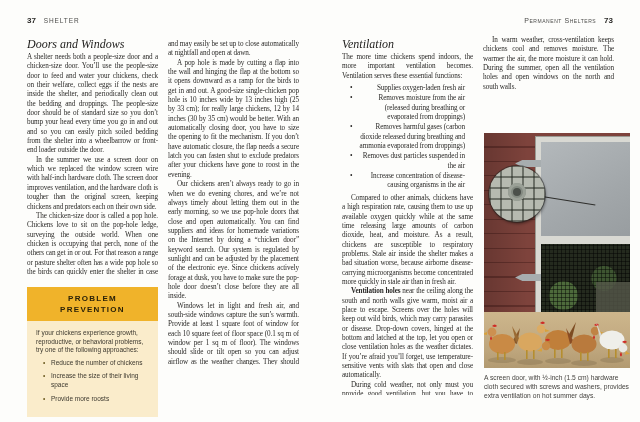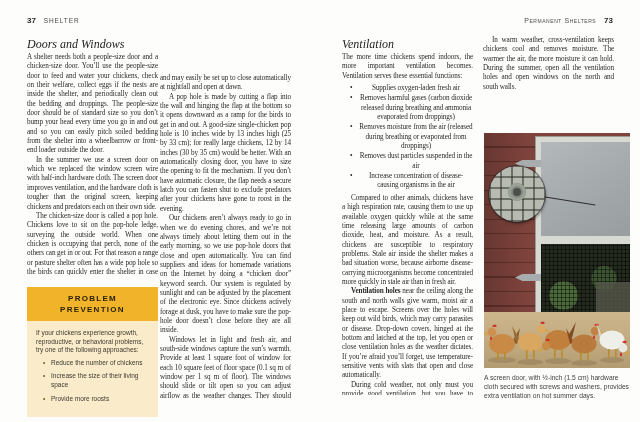--- a/index.html
+++ b/index.html
@@ -22,21 +22,21 @@
 
   
   .col{position:absolute;width:131px;overflow:hidden;font-size:7.2px;line-height:9.35px;
     text-align:justify;letter-spacing:-0.1px;}
   .col p{margin:0;}
   .col p.ind{text-indent:9px;}
   .lead-bold{font-weight:bold;}
 
   
   ul.vlist{list-style:none;margin:3px 0 3px 0;padding:0 0 0 8px;}
-  ul.vlist li{position:relative;padding-left:9px;margin:0 0 1px 0;text-align:center;}
+  ul.vlist li{position:relative;padding-left:9px;margin:0 8px 1px 0;text-align:right;}
   ul.vlist li::before{content:"\2022";position:absolute;left:0;top:0;}
 
   
   .pbox{position:absolute;left:27px;top:287px;width:131px;height:110px;
     font-family:"Liberation Sans",sans-serif;}
   .pbox-head{background:var(--gold);color:#2b2208;text-align:center;font-weight:bold;
     font-size:8px;letter-spacing:.16em;line-height:10.5px;padding:7px 10px 6px;}
   .pbox-body{background:var(--cream);padding:8px 9px 9px;font-size:6.5px;line-height:8.6px;color:#3c382e;}
   .pbox-body p{margin:0 0 4px 0;}
   ul.plist{list-style:none;margin:0;padding:0 0 0 7px;}
@@ -98,21 +98,21 @@
   </div>
 
   <h2 class="sec-title" style="left:27px;top:37px;">Doors and Windows</h2>
 
   <div class="col" style="left:27px;top:53px;height:222px;">
     <p>A shelter needs both a people-size door and a chicken-size door. You’ll use the people-size door to feed and water your chickens, check on their welfare, collect eggs if the nests are inside the shelter, and periodically clean out the bedding and droppings. The people-size door should be of standard size so you don’t bump your head every time you go in and out and so you can easily pitch soiled bedding from the shelter into a wheelbarrow or front-end loader outside the door.</p>
     <p class="ind">In the summer we use a screen door on which we replaced the window screen wire with half-inch hardware cloth. The screen door improves ventilation, and the hardware cloth is tougher than the original screen, keeping chickens and predators each on their own side.</p>
     <p class="ind">The chicken-size door is called a pop hole. Chickens love to sit on the pop-hole ledge, surveying the outside world. When one chicken is occupying that perch, none of the others can get in or out. For that reason a range or pasture shelter often has a wide pop hole so the birds can quickly enter the shelter in case of an aerial attack. But a single-chicken pop hole reduces drafts, keeps out large dogs and small goats,</p>
   </div>
 
-  <div class="col" style="left:160px;top:40px;height:325px;margin-top:34px;">
+  <div class="col" style="left:168px;top:40px;height:325px;">
     <p>and may easily be set up to close automatically at nightfall and open at dawn.</p>
     <p class="ind">A pop hole is made by cutting a flap into the wall and hinging the flap at the bottom so it opens downward as a ramp for the birds to get in and out. A good-size single-chicken pop hole is 10 inches wide by 13 inches high (25 by 33 cm); for really large chickens, 12 by 14 inches (30 by 35 cm) would be better. With an automatically closing door, you have to size the opening to fit the mechanism. If you don’t have automatic closure, the flap needs a secure latch you can fasten shut to exclude predators after your chickens have gone to roost in the evening.</p>
     <p class="ind">Our chickens aren’t always ready to go in when we do evening chores, and we’re not always timely about letting them out in the early morning, so we use pop-hole doors that close and open automatically. You can find suppliers and ideas for homemade variations on the Internet by doing a “chicken door” keyword search. Our system is regulated by sunlight and can be adjusted by the placement of the electronic eye. Since chickens actively forage at dusk, you have to make sure the pop-hole door doesn’t close before they are all inside.</p>
     <p class="ind">Windows let in light and fresh air, and south-side windows capture the sun’s warmth. Provide at least 1 square foot of window for each 10 square feet of floor space (0.1 sq m of window per 1 sq m of floor). The windows should slide or tilt open so you can adjust airflow as the weather changes. They should be fitted with screens of ½- or ¾-inch (1.5 or 2 cm) hardware cloth to keep out wild birds, as well as weasels, minks, and raccoons that can tear through standard window screening and poultry netting.</p>
   </div>
 
   <div class="pbox">
     <div class="pbox-head">PROBLEM PREVENTION</div>
     <div class="pbox-body">
       <p>If your chickens experience growth, reproductive, or behavioral problems, try one of the following approaches:</p>
@@ -128,22 +128,22 @@
     <span class="head-text">Permanent Shelters</span>
     <span class="folio">73</span>
   </div>
 
   <h2 class="sec-title" style="left:342px;top:37px;text-align:right;">Ventilation</h2>
 
   <div class="col" style="left:342px;top:53px;height:342px;">
     <p>The more time chickens spend indoors, the more important ventilation becomes. Ventilation serves these essential functions:</p>
     <ul class="vlist">
       <li>Supplies oxygen-laden fresh air</li>
+      <li>Removes moisture from the air (released during breathing or evaporated from droppings)</li>
       <li>Removes harmful gases (carbon dioxide released during breathing and ammonia evaporated from droppings)</li>
-      <li>Removes moisture from the air (released during breathing or evaporated from droppings)</li>
       <li>Removes dust particles suspended in the air</li>
       <li>Increase concentration of disease-causing organisms in the air</li>
     </ul>
     <p class="ind">Compared to other animals, chickens have a high respiration rate, causing them to use up available oxygen quickly while at the same time releasing large amounts of carbon dioxide, heat, and moisture. As a result, chickens are susceptible to respiratory problems. Stale air inside the shelter makes a bad situation worse, because airborne disease-carrying microorganisms become concentrated more quickly in stale air than in fresh air.</p>
     <p class="ind"><span class="lead-bold">Ventilation holes</span><span> near the ceiling along the south and north walls give warm, moist air a place to escape. Screens over the holes will keep out wild birds, which may carry parasites or disease. Drop-down covers, hinged at the bottom and latched at the top, let you open or close ventilation holes as the weather dictates. If you’re afraid you’ll forget, use temperature-sensitive vents with slats that open and close automatically.</span></p>
     <p class="ind">During cold weather, not only must you provide good ventilation, but you have to worry about drafts. Close the ventilation holes on the</p>
   </div>
 
   <div class="col" style="left:483px;top:36px;height:92px;">
     <p class="ind">In warm weather, cross-ventilation keeps chickens cool and removes moisture. The warmer the air, the more moisture it can hold. During the summer, open all the ventilation holes and open windows on the north and south walls.</p>

